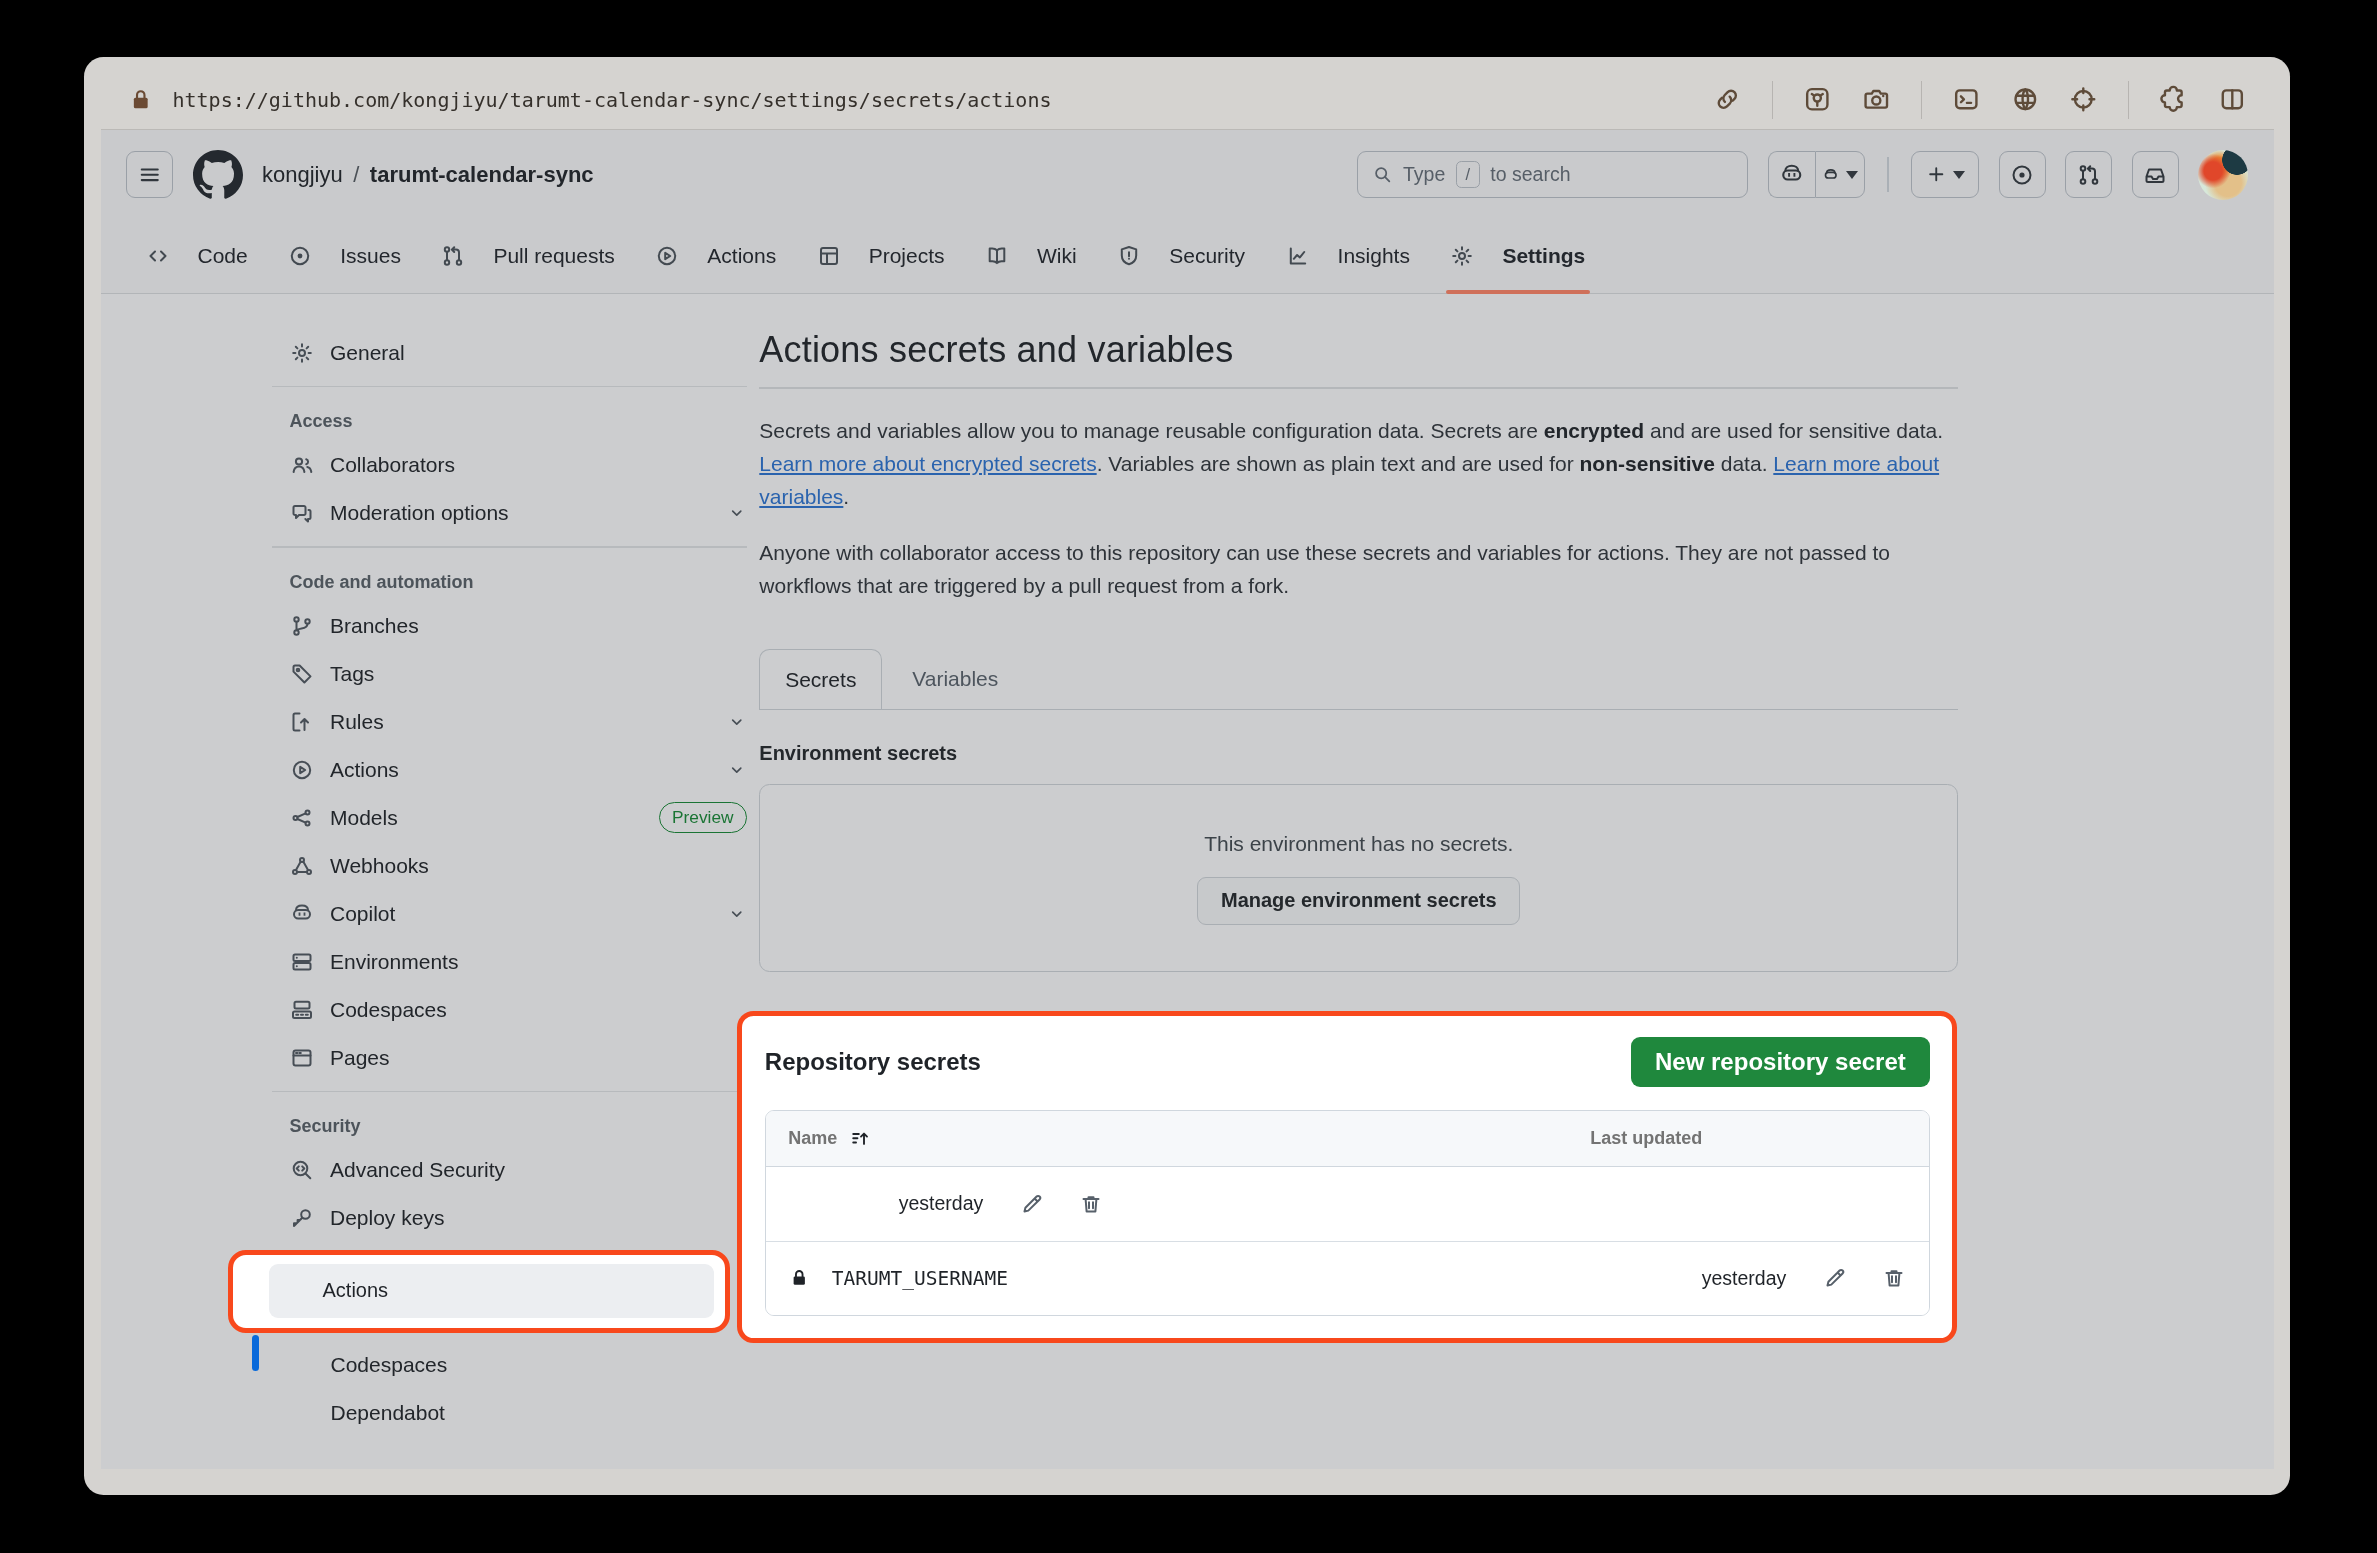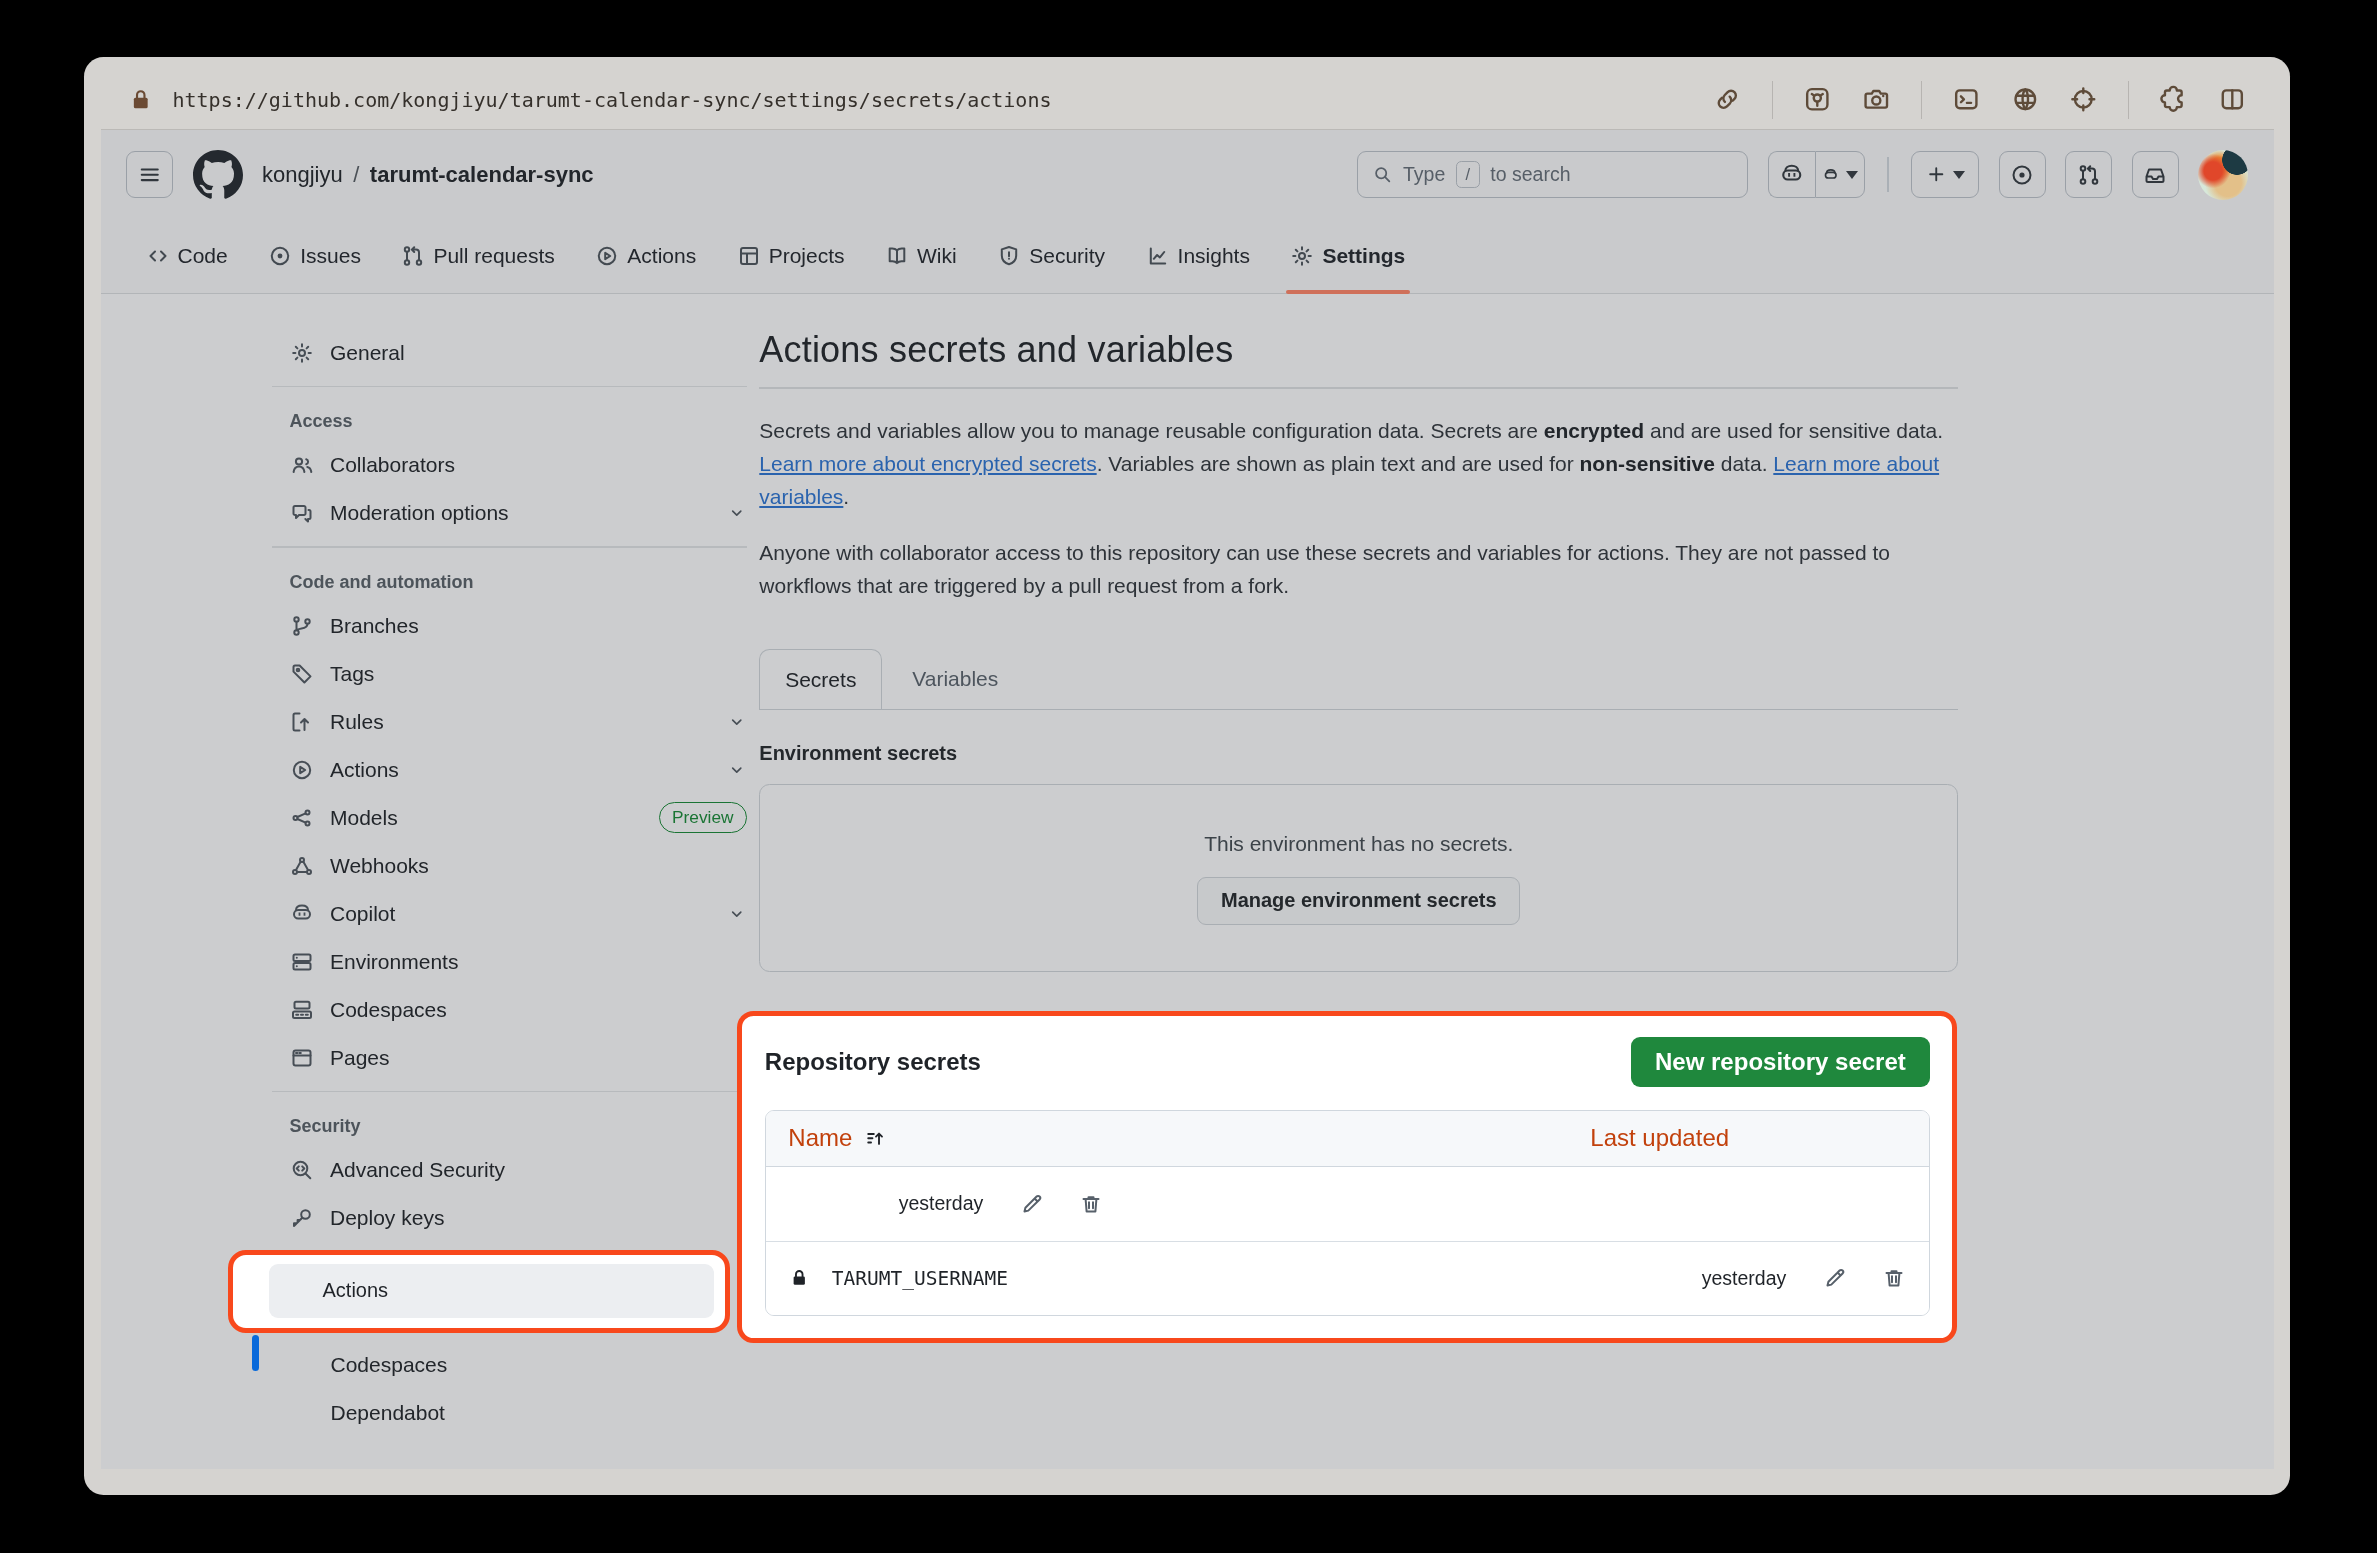--- a/index.html
+++ b/index.html
@@ -44,21 +44,21 @@
             background:
               radial-gradient(circle at 78% 20%, #1d3a43 0 26%, transparent 27%),
               radial-gradient(circle at 30% 42%, #e0472a 0 20%, rgba(224,71,42,0) 38%),
               radial-gradient(circle at 42% 30%, #eb8d33 0 16%, rgba(235,141,51,0) 34%),
               radial-gradient(circle at 60% 66%, #e3c089 0 30%, rgba(227,192,137,0) 52%),
               #d7e8da; }
 
   
   .gh-nav { height:74px; background:#c9cacc; border-bottom:1.5px solid #b2b5b8;
             display:flex; align-items:center; padding-left:30px; gap:10.5px; }
-  .navitem { position:relative; height:100%; display:flex; align-items:center; gap:8px;
+  .navitem { position:relative; height:100%; display:flex; align-items:center; gap:28px;
              padding:0 15px; font-size:21px; color:#23272d; }
   .navitem svg { width:24px; height:24px; color:#434a51; }
   .navitem.sel { font-weight:bold; }
   .navitem.sel::after { content:""; position:absolute; left:10.5px; right:10.5px; bottom:-1.5px;
                         height:3.8px; border-radius:3px; background:#cf705a; }
 
   
   .content { display:flex; padding-top:35px; }
   .sidebar { margin-left:189px; width:457px; flex:none; }
   .sb-item { height:48px; display:flex; align-items:center; gap:16.5px; font-size:21px; color:#22262b; }
@@ -106,22 +106,22 @@
              display:flex; align-items:center; }
 
   .hl-main { margin-top:39px; margin-left:-22px; width:1220px; border:5.3px solid #f8481c;
              border-radius:16.5px; background:#fff; padding:21px 22.5px 22.5px 22.5px; }
   .rs-head { display:flex; align-items:center; }
   .rs-head h2 { font-size:24px; font-weight:bold; color:#1f2328; flex:1; }
   .btn-green { height:50px; padding:0 24px; background:#1f883d; border-radius:9px;
                color:#ffffff; font-size:24px; font-weight:bold; display:flex; align-items:center; }
   .table { margin-top:22.5px; border:1.5px solid #d0d7de; border-radius:9px; overflow:hidden; }
   .thead { height:56px; background:#f6f8fa; border-bottom:1.5px solid #d0d7de;
-           display:flex; align-items:center; padding:0 22.5px; font-size:24px;
-           font-weight:normal; color:#c2410c; }
+           display:flex; align-items:center; padding:0 22.5px; font-size:18px;
+           font-weight:bold; color:#737373; }
   .thead .grow, .trow .grow { flex:1; display:flex; align-items:center; gap:12px; }
   .col-upd { width:316px; }
   .trow { height:74px; background:#fff; display:flex; align-items:center; padding:0 22.5px; }
   .trow + .trow { border-top:1.5px solid #d8dee4; }
   .sname { font-family:"DejaVu Sans Mono", monospace; font-size:19.5px; color:#1f2328; margin-left:9px; }
   .upd { width:195px; text-align:right; font-size:19.5px; color:#1f2328; }
   .acticons { width:120px; display:flex; justify-content:flex-end; gap:35px; color:#57606a; }
   .acticons svg { width:24px; height:24px; }
   .sorticon { width:22.5px; height:22.5px; color:#1f2328; }
   .locky { width:22.5px; height:22.5px; color:#1f2328; }

